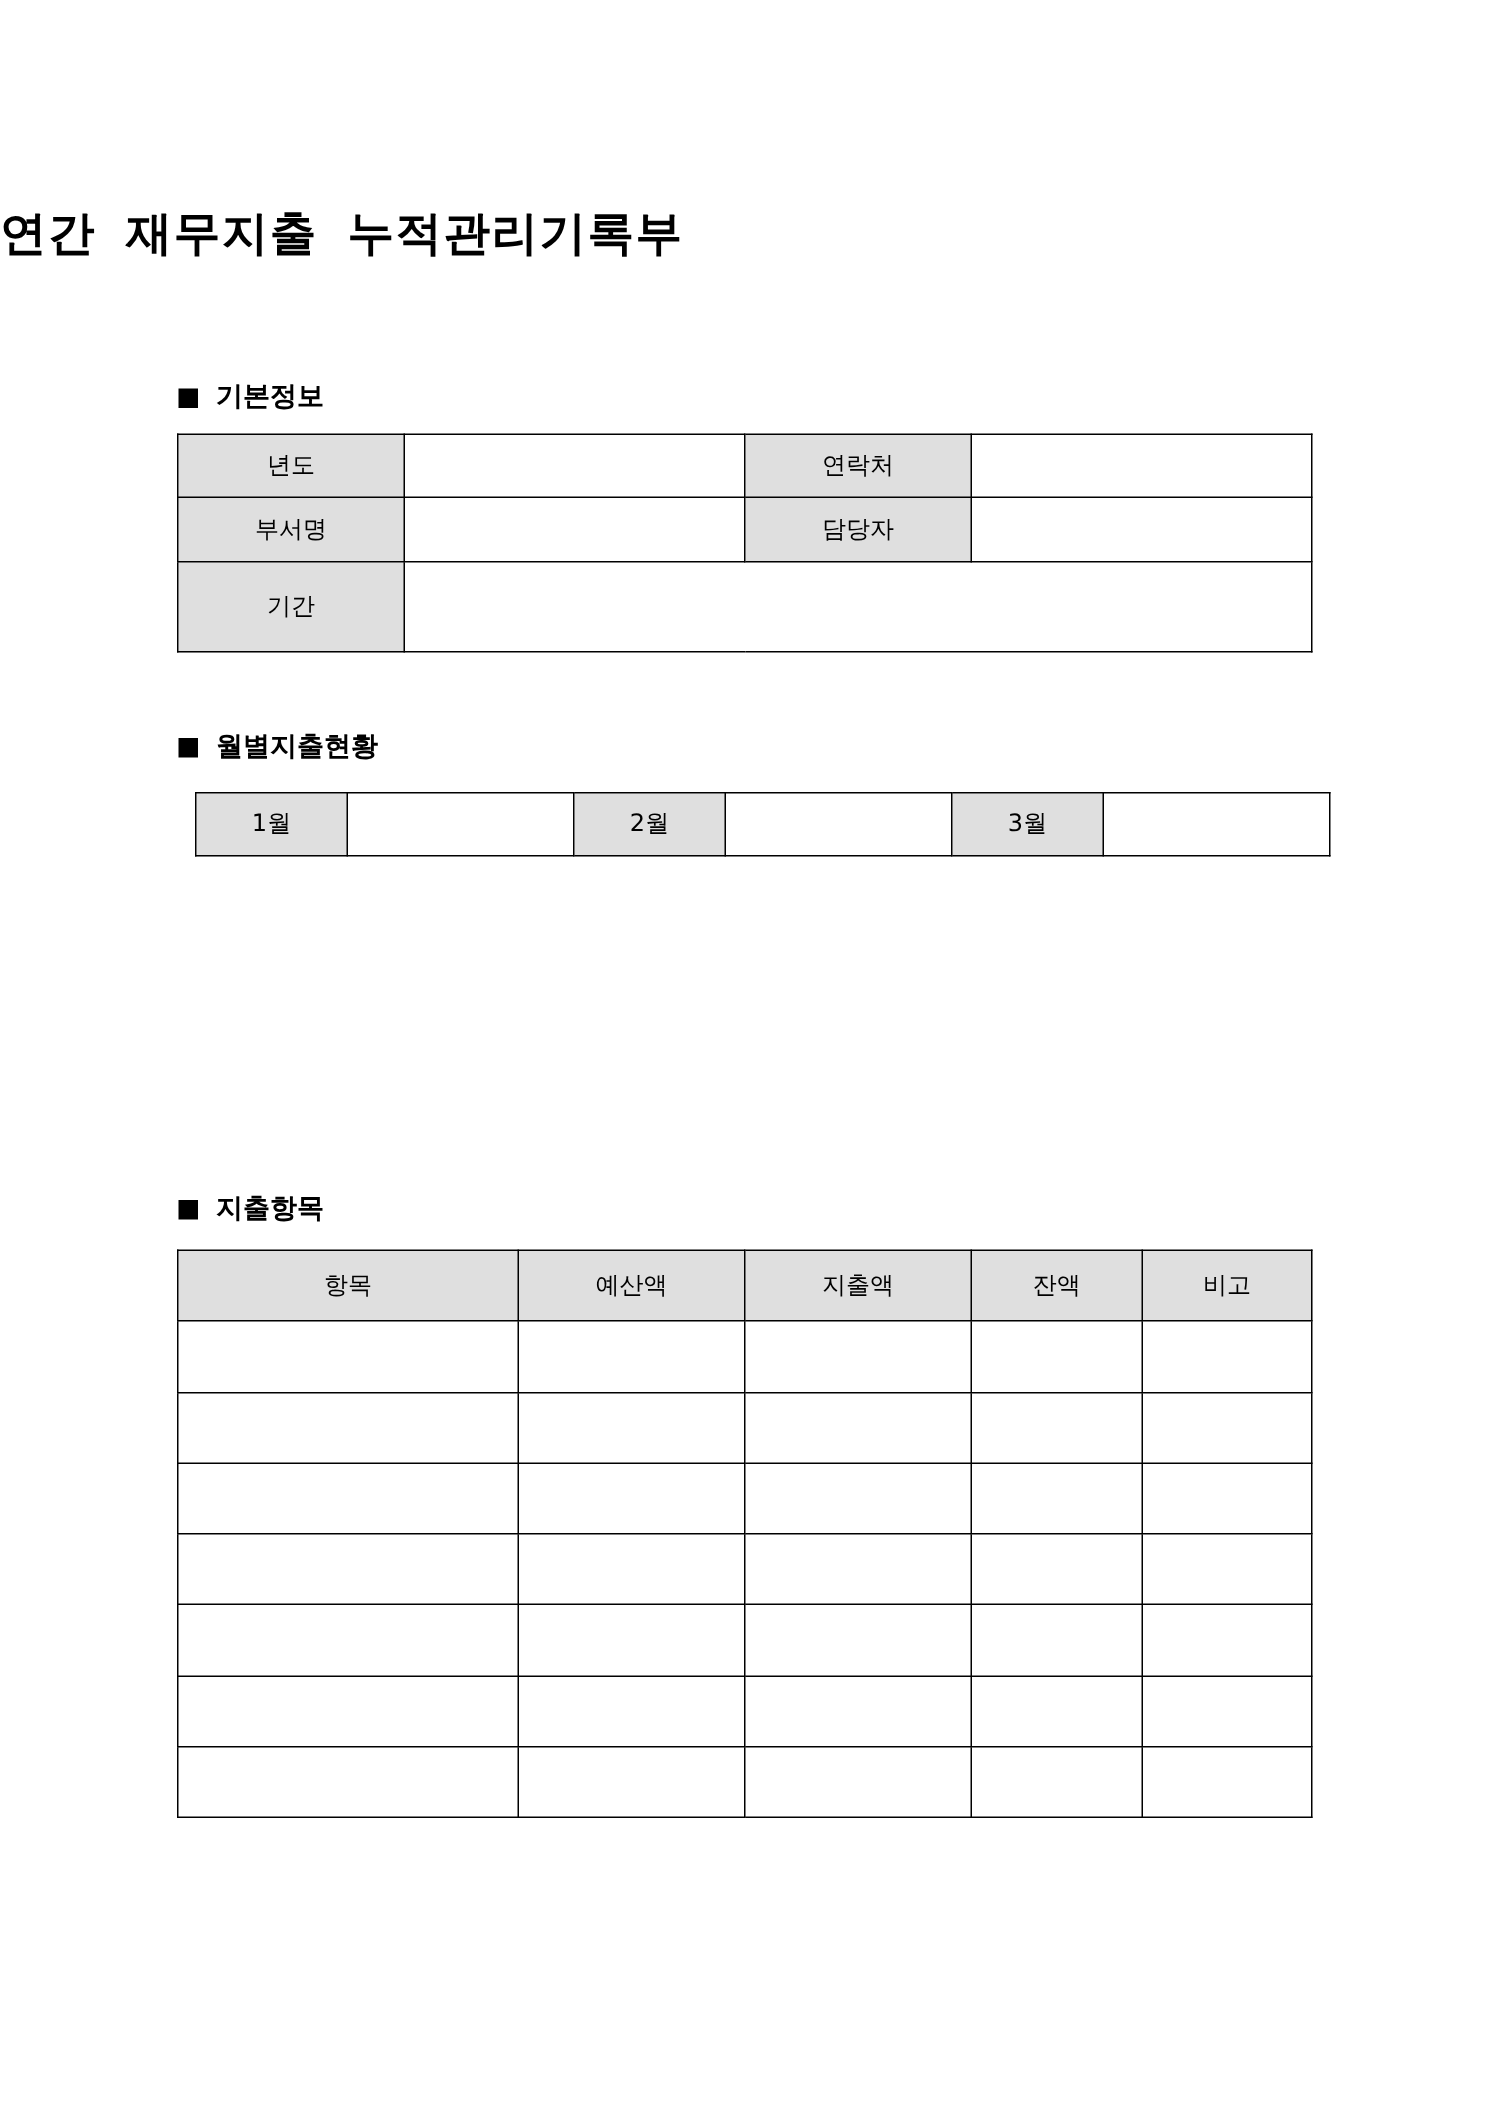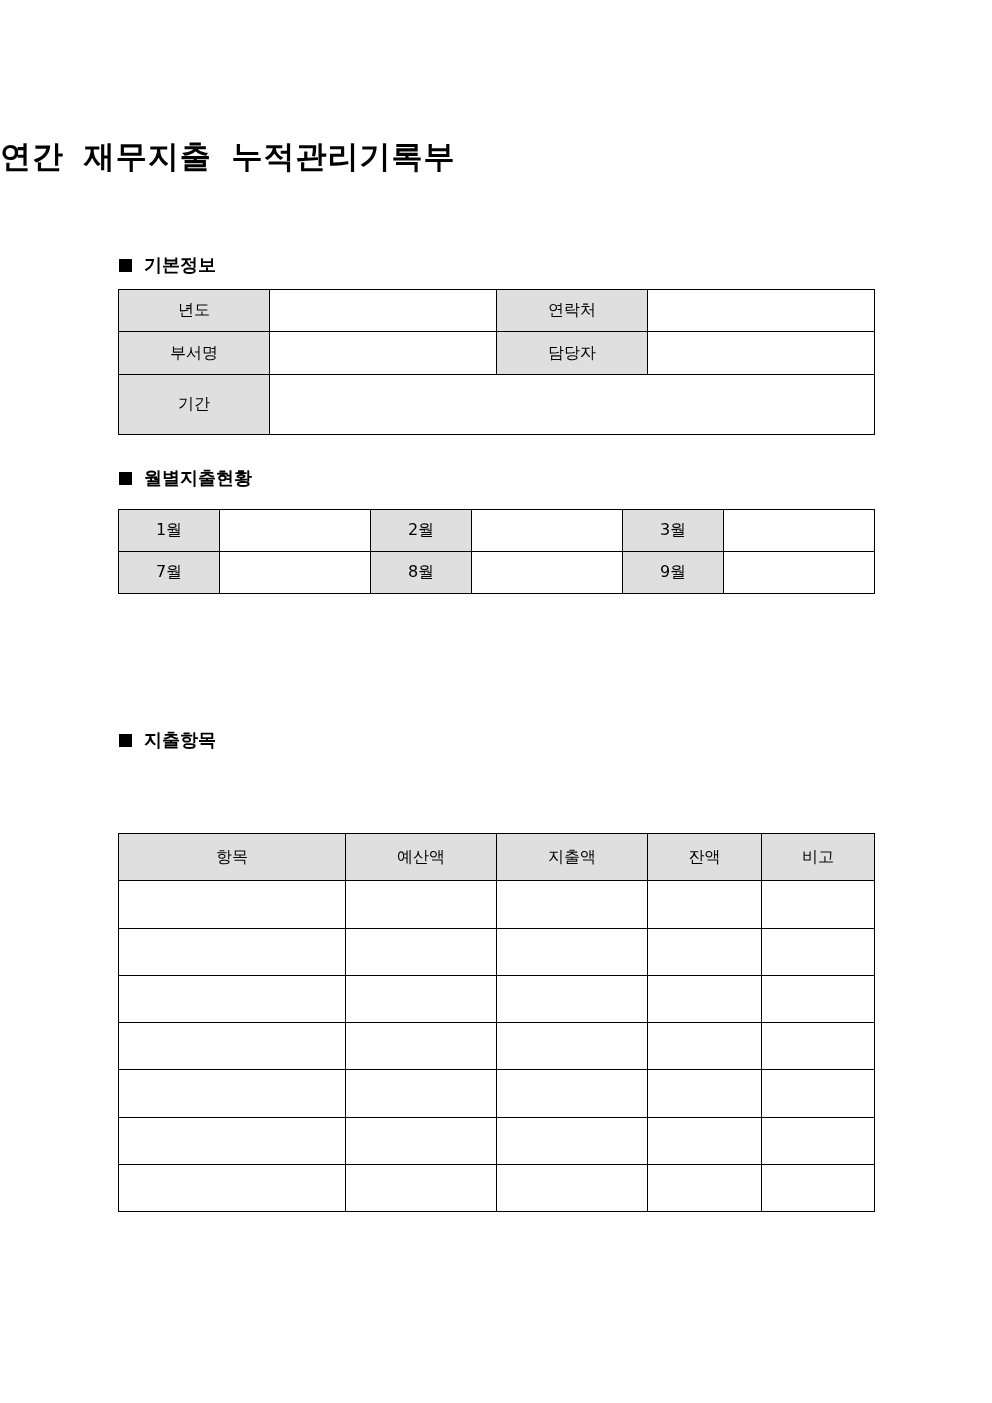--- a/index.html
+++ b/index.html
@@ -94,55 +94,47 @@
     <td class="label">담당자</td>
     <td class="value"></td>
   </tr>
   <tr style="height:60px;">
     <td class="label">기간</td>
     <td class="value" colspan="3"></td>
   </tr>
 </tbody>
   </table>
 
-<div class="section-heading" style="top:466px;align-items:center;">
+<div class="section-heading" style="top:486px;align-items:center;">
   <span class="bullet"></span>
   <span>월별지출현황</span>
 </div>
 
-<table class="form" style="top:509px; width:756px;">
+<table class="form" style="top:528px; width:756px;margin-left:12px;">
   <colgroup>
     <col style="width:101px">
       <col style="width:151px">
     <col style="width:101px">
       <col style="width:151px">
     <col style="width:101px">
       <col style="width:151px">
   </colgroup>
   <tbody>
       <tr style="height:42px;">
     <td class="label">1월</td>
     <td class="value"></td>
     <td class="label">2월</td>
     <td class="value"></td>
     <td class="label">3월</td>
     <td class="value"></td>
   </tr>
-  <tr style="height:42px;">
-    <td class="label">7월</td>
-    <td class="value"></td>
-    <td class="label">8월</td>
-    <td class="value"></td>
-    <td class="label">9월</td>
-    <td class="value"></td>
-  </tr>
 </tbody>
   </table>
 
-<div class="section-heading" style="top:728px;">
+<div class="section-heading" style="top:794px;">
   <span class="bullet"></span>
   <span>지출항목</span>
 </div>
 
 <table class="form" style="top:833px; width:756px;">
   <colgroup>
     <col style="width:227px">
       <col style="width:151px">
       <col style="width:151px">
       <col style="width:114px">

